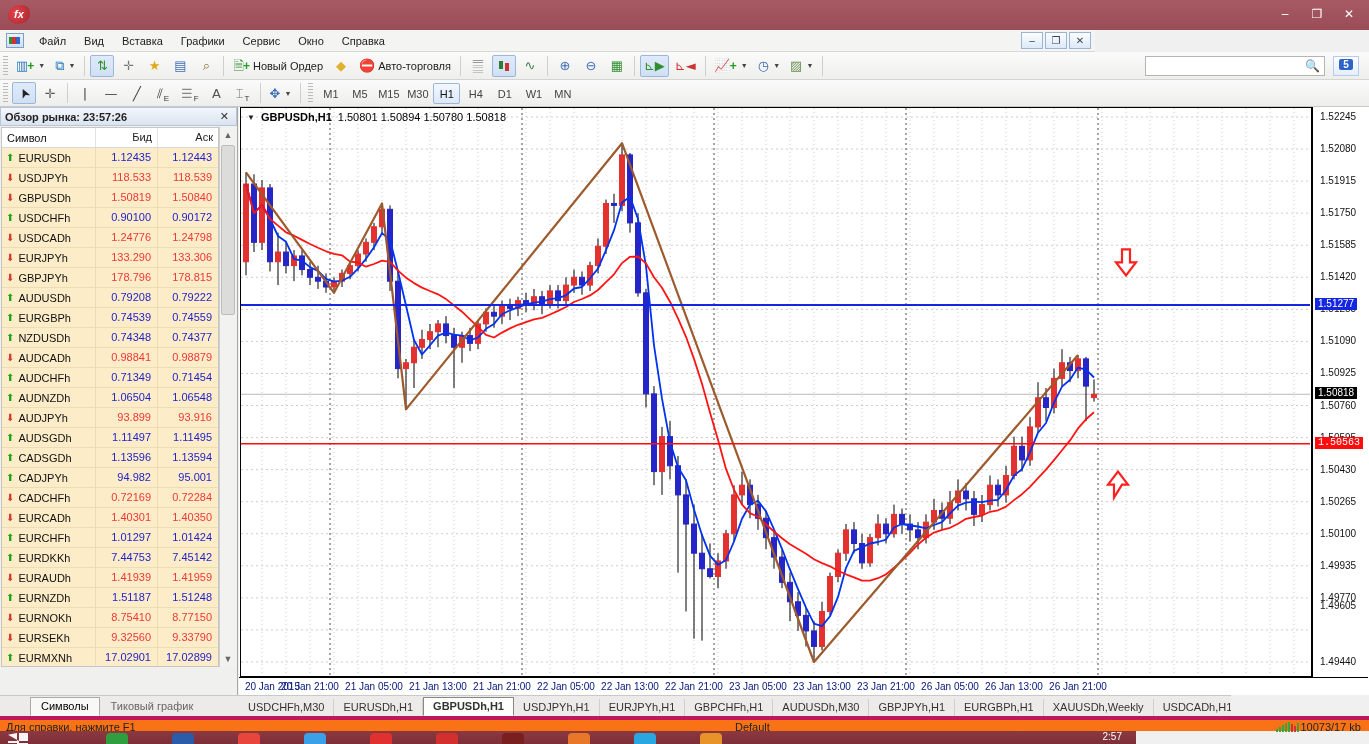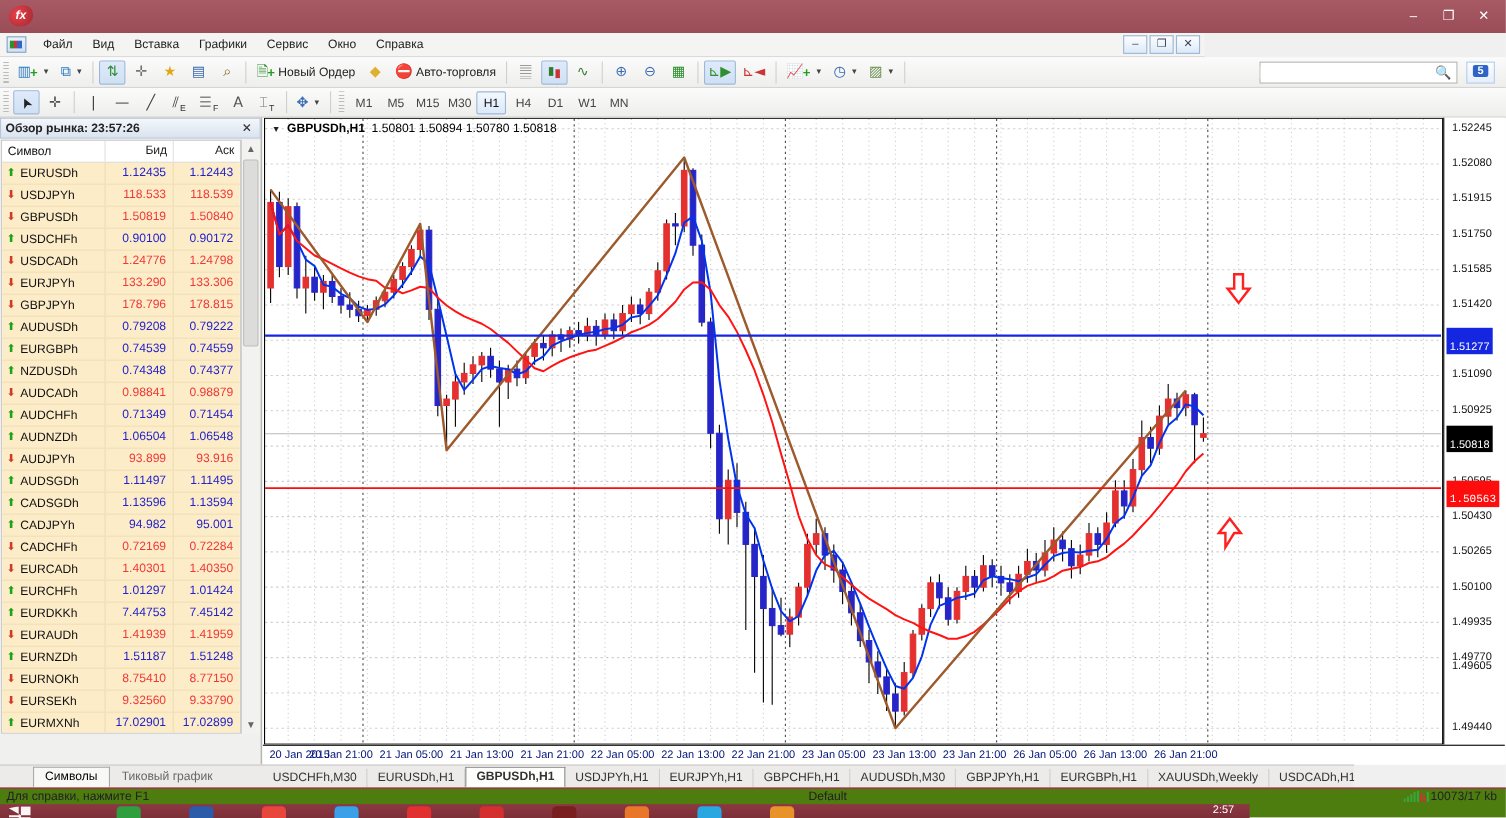--- a/index.html
+++ b/index.html
@@ -63,35 +63,35 @@
   .sc-arrow { position:absolute; left:0; width:16px; height:16px; text-align:center; color:#666; font-size:9px; line-height:16px; background:#f2f2f0; }
   #mw-thumb { position:absolute; left:1px; top:18px; width:14px; height:170px; background:#dcdcda; border:1px solid #bdbdbb; border-radius:2px; }
 
   
   #chartwrap { position:absolute; left:239px; top:107px; width:1130px; height:588px; background:#fff; }
   #chart-svg { position:absolute; left:1px; top:0; }
   #chart-title { position:absolute; left:8px; top:4px; color:#000; font-size:11px; display:flex; gap:6px; align-items:center; }
   #chart-title .tri { font-size:8px; color:#222; }
   #price-axis { position:absolute; left:1073px; top:0; width:56px; height:570px; background:#fff; font-size:10px; color:#111; border-left:1px solid #000; }
   .ptick { position:absolute; left:7px; }
-  .pbadge { position:absolute; left:2px; padding:12px 3px 1px 3px; color:#fff; font-size:10px; }
+  .pbadge { position:absolute; left:2px; padding:0 3px 1px 3px; color:#fff; font-size:10px; }
   #time-axis { position:absolute; left:0; top:570px; width:1129px; height:18px; border-top:1px solid #000; background:#fff; color:#00157a; font-size:10px; }
   #time-axis span { position:absolute; top:3px; transform:translateX(-50%); white-space:nowrap; }
 
   
   #tabsbar { position:absolute; left:0; top:695px; width:1231px; height:21px; background:#ecebe9; border-top:1px solid #c9c9c7; display:flex; align-items:flex-end; }
   .mw-tabs { width:239px; display:flex; padding-left:30px; gap:0; }
   .mwtab { padding:2px 10px 3px 10px; color:#666; border:1px solid transparent; }
   .mwtab.active { background:#f8f8f6; border:1px solid #aaa; border-bottom-color:#f8f8f6; color:#000; }
   .chart-tabs { flex:1; display:flex; align-items:flex-end; overflow:hidden; }
   .ctab { padding:2px 9px 3px 9px; color:#333; border-right:1px solid #cfcfcd; white-space:nowrap; }
   .ctab.active { background:#fdfdfb; border:1px solid #888; border-bottom-color:#fdfdfb; font-weight:bold; }
 
   
-  #statusbar { position:absolute; left:0; top:716px; width:1369px; height:27px; background:#4d7c0f; border-top:1px solid #be185d; color:#222; }
+  #statusbar { position:absolute; left:0; top:716px; width:1369px; height:15px; background:#f97316; border-top:4px solid #be185d; color:#222; }
   #status-help { position:absolute; left:6px; top:1px; }
   #status-default { position:absolute; left:735px; top:1px; }
   #traffic { position:absolute; right:70px; top:2px; display:flex; align-items:flex-end; gap:1px; height:10px; }
   #traffic i { width:2px; background:#3aa33a; display:block; }
   #traffic i.r { background:#cc3333; }
   #status-kb { position:absolute; right:8px; top:1px;padding-left:32px; }
 
   
   #taskbar { position:absolute; left:0; top:731px; width:1136px; height:13px; background:linear-gradient(#8c3841,#7c2f38); overflow:hidden; }
   .tb-ico { position:absolute; top:2px; width:22px; height:18px; border-radius:4px; }

